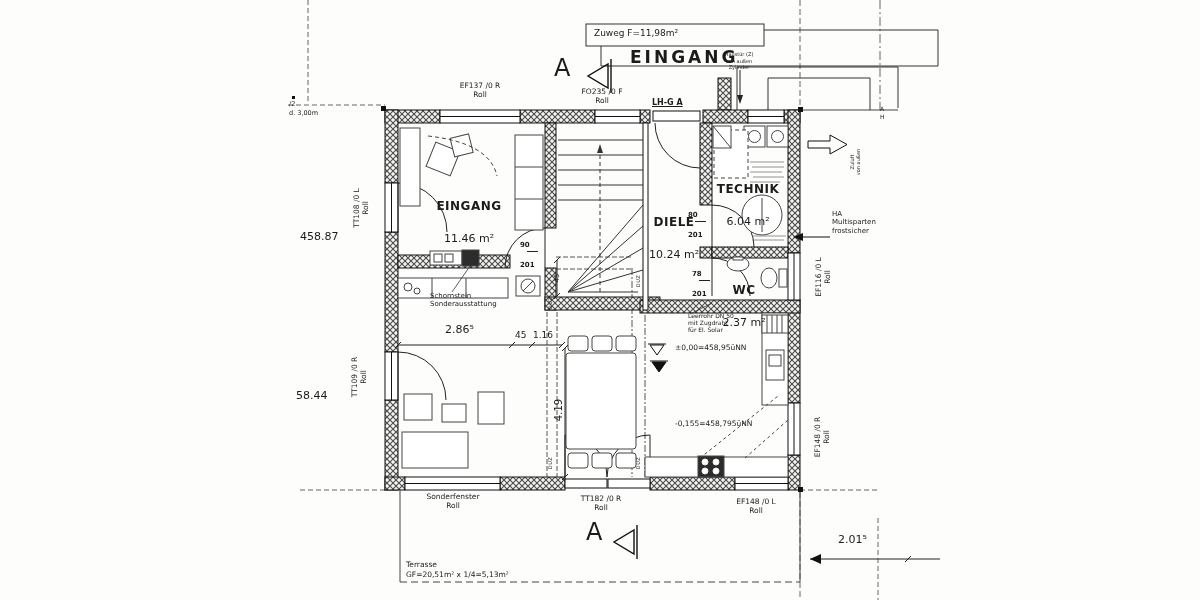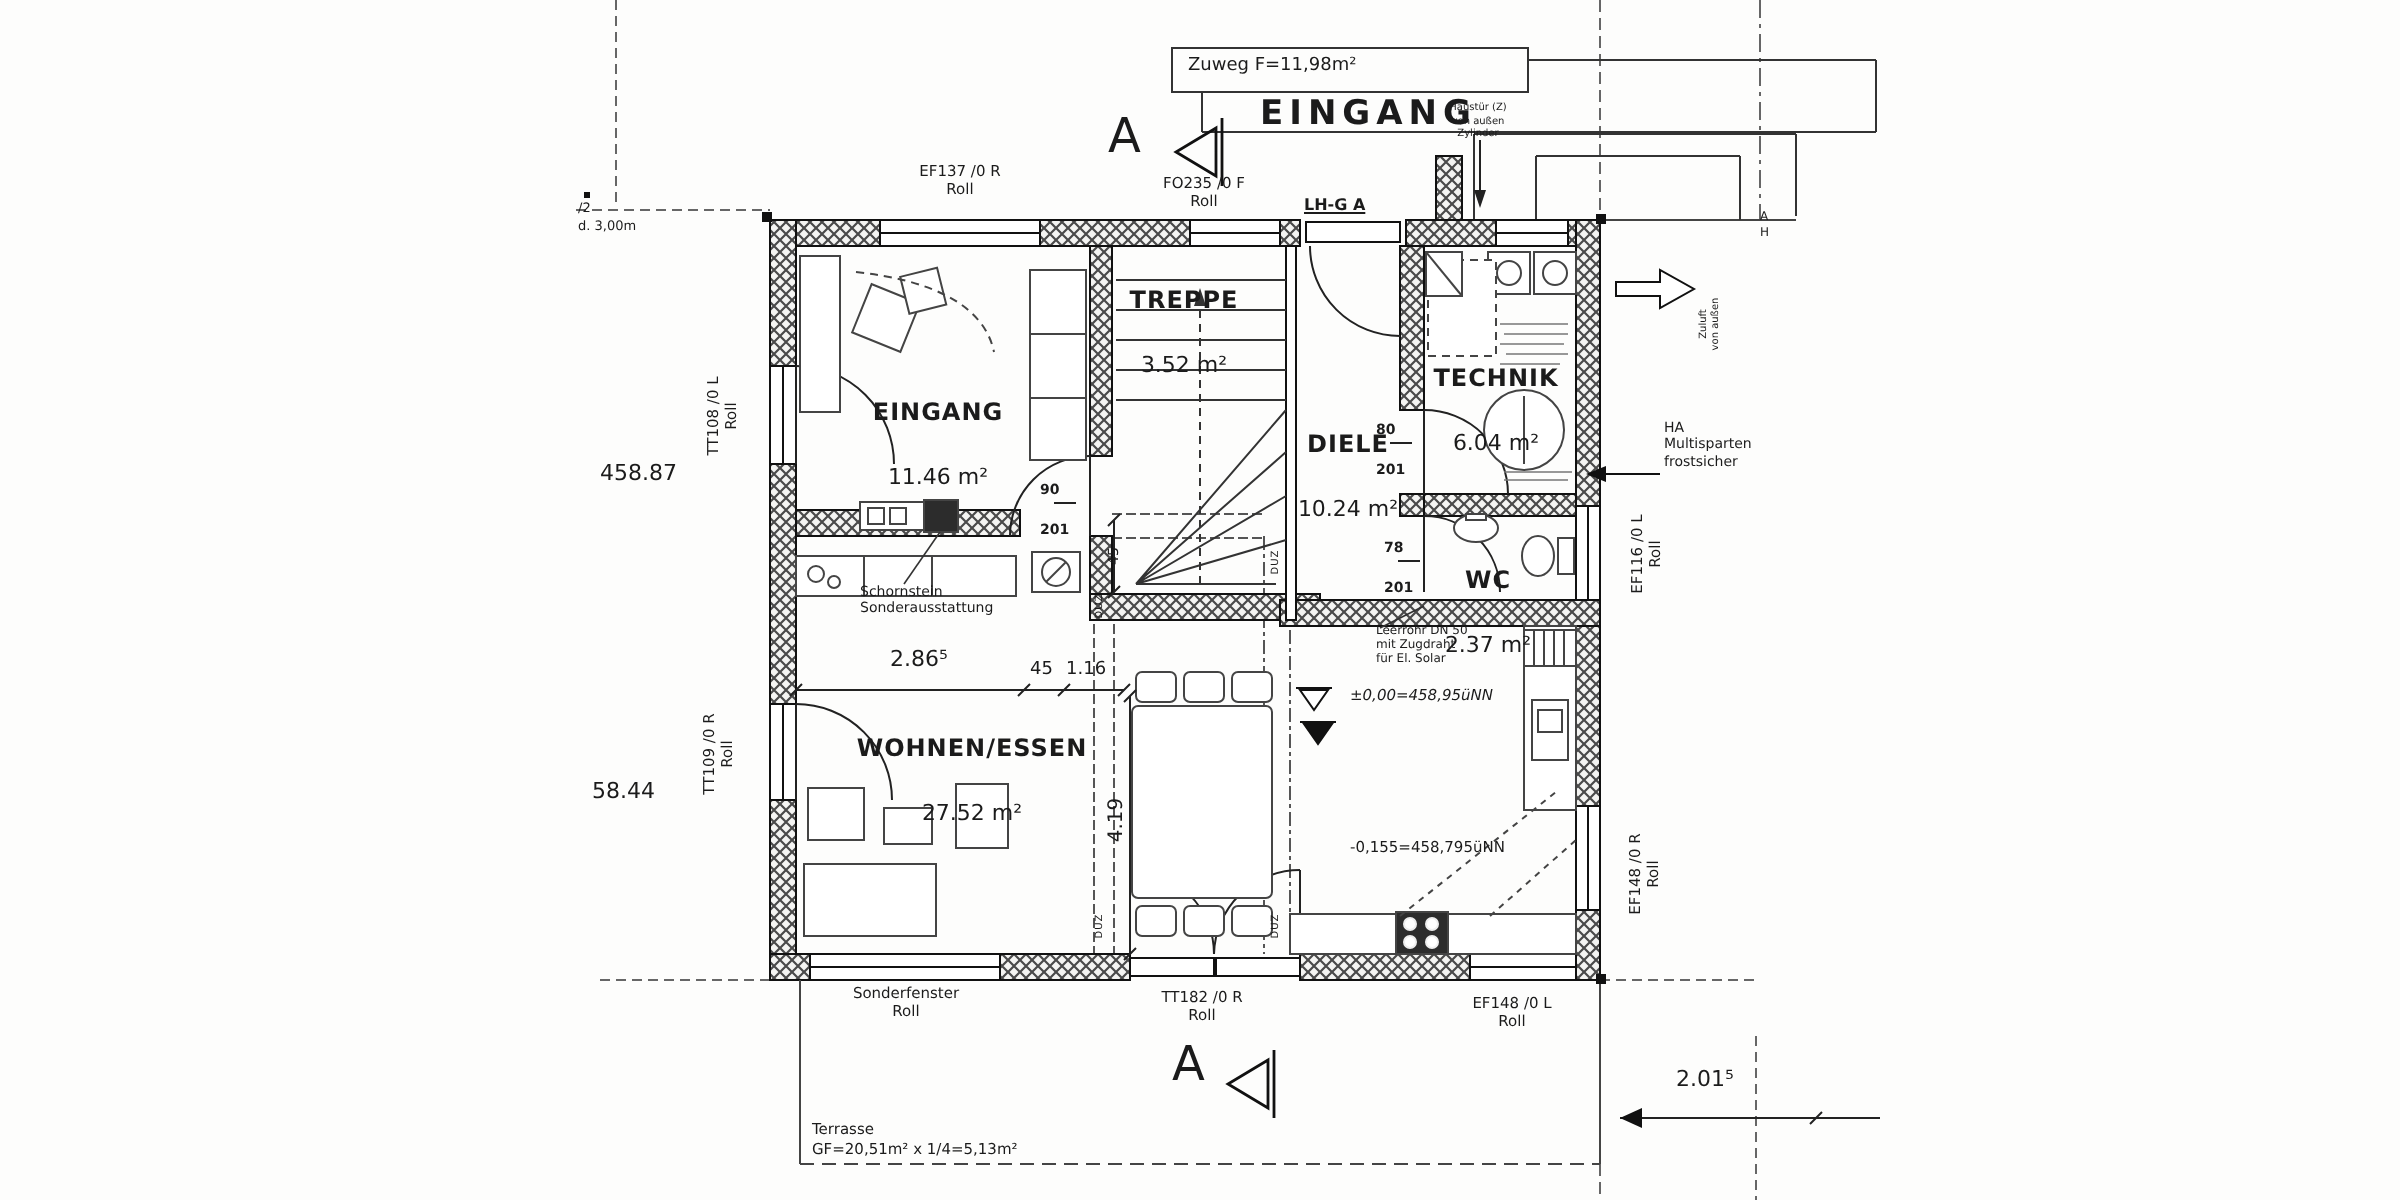--- a/index.html
+++ b/index.html
@@ -40,21 +40,21 @@
   .l-atop{left:554px;top:54px;font-size:24px;}
   .l-abot{left:586px;top:518px;font-size:24px;}
   
   .l-d-arb{left:520px;top:233px;}
   .l-d-tec{left:688px;top:203px;}
   .l-d-wc{left:692px;top:262px;}
   
   .l-ha{left:832px;top:210px;font-size:7px;}
   .l-leer{left:688px;top:312px;font-size:6px;}
   .l-schorn{left:430px;top:292px;font-size:7px;}
-  .l-lev0{left:675px;top:344px;font-size:7.5px;font-style:italic;}
+  .l-lev0{left:675px;top:344px;font-size:7.5px;}
   .l-lev1{left:675px;top:380px;font-size:7.5px;margin-top:40px;}
   .l-elev1{left:300px;top:231px;font-size:11px;}
   .l-elev2{left:296px;top:390px;font-size:11px;}
   .l-terr{left:406px;top:560px;font-size:7.5px;line-height:1.35;}
   .l-edgeL{left:289px;top:100px;font-size:6.5px;line-height:1.4;}
   .l-edgeR{left:880px;top:105px;font-size:6px;line-height:1.4;}
   .l-vent{left:856px;top:162px;width:54px;font-size:5px;}
   
   .l-d286{left:445px;top:324px;font-size:11px;}
   .l-d45{left:515px;top:330px;font-size:9px;}
@@ -347,39 +347,31 @@
     <rect x="798" y="107" width="5" height="5"></rect>
     <rect x="798" y="487" width="5" height="5"></rect>
     <rect x="292" y="96" width="3" height="3"></rect>
   </g>
 </svg>
 
   <div class="lbl room ctr l-arbeiten">
     <span class="rname">EINGANG</span>
     <span class="rarea">11.46 m²</span>
   </div>
-  <div class="lbl room ctr l-treppe">
-    <span class="rname">TREPPE</span>
-    <span class="rarea">3.52 m²</span>
-  </div>
   <div class="lbl room l-diele">
     <span class="rname">DIELE</span>
     <span class="rarea">10.24 m²</span>
   </div>
   <div class="lbl room ctr l-technik">
     <span class="rname">TECHNIK</span>
     <span class="rarea">6.04 m²</span>
   </div>
   <div class="lbl room ctr l-wc">
     <span class="rname">WC</span>
     <span class="rarea">2.37 m²</span>
-  </div>
-  <div class="lbl room ctr l-wohnen">
-    <span class="rname">WOHNEN/ESSEN</span>
-    <span class="rarea">27.52 m²</span>
   </div>
 
   <div class="lbl l-eingang">EINGANG</div>
   <div class="lbl l-zuweg">Zuweg F=11,98m²</div>
   <div class="lbl l-doornote">Haustür (Z)
 von außen
 Zylinder</div>
   <div class="lbl l-lhg">LH-G A</div>
   <div class="lbl l-atop">A</div>
   <div class="lbl l-abot">A</div>

